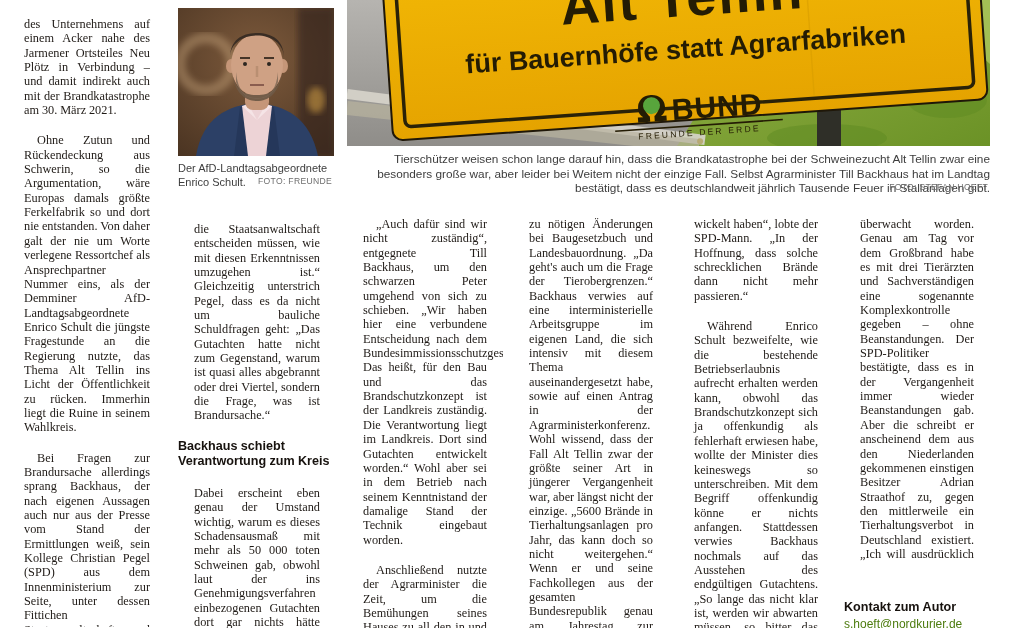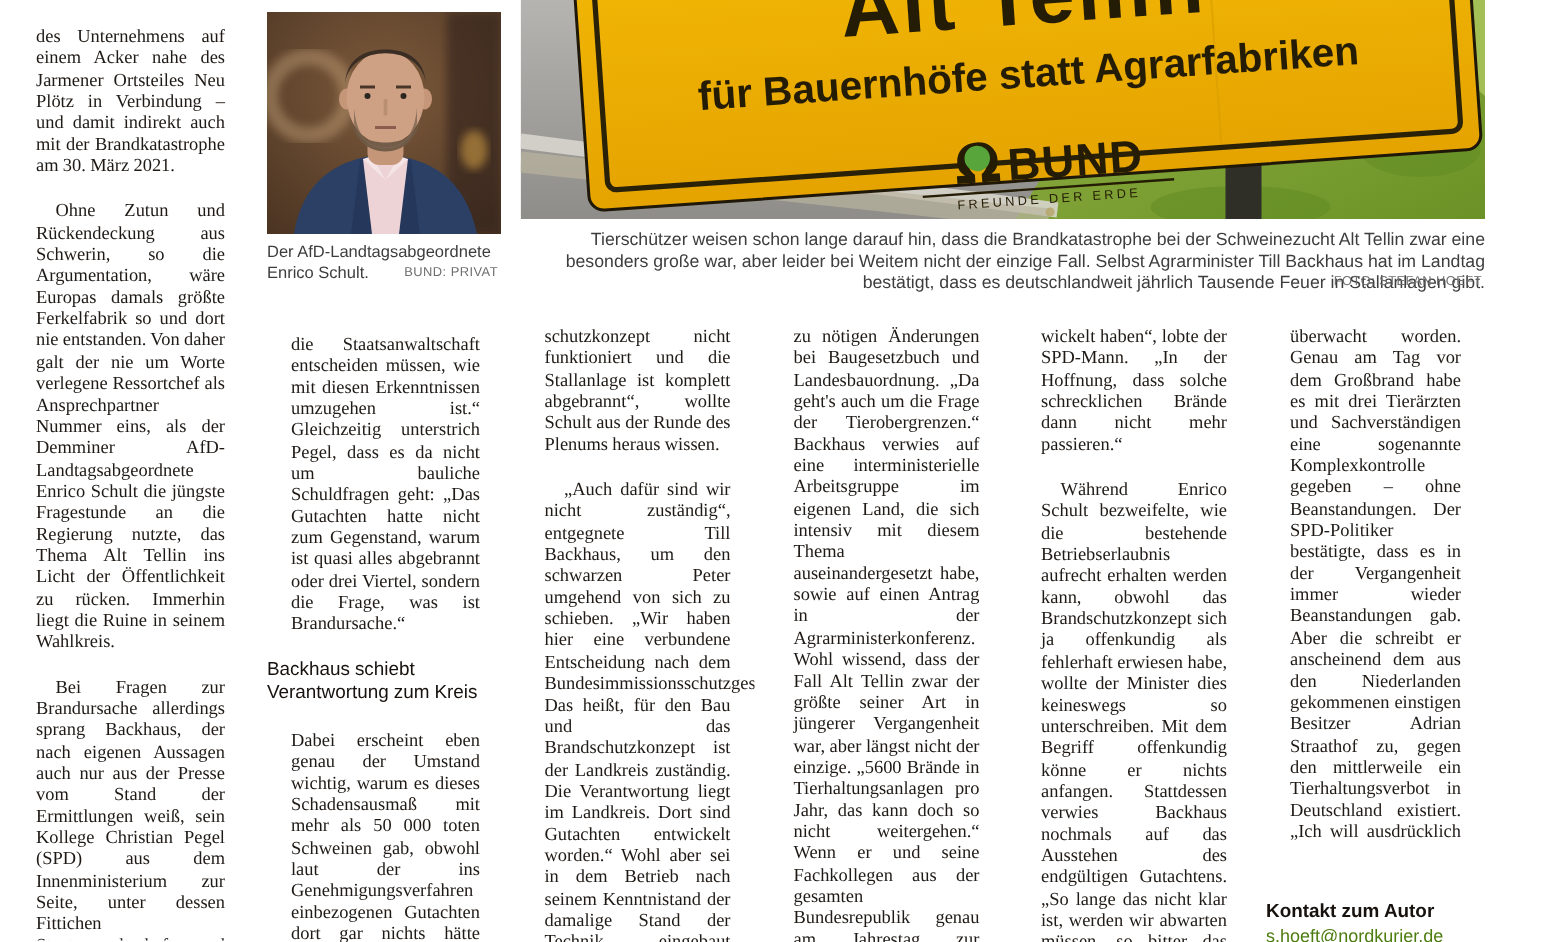--- a/index.html
+++ b/index.html
@@ -14,21 +14,21 @@
   }
   .col p{margin:16px;}
   .col p.indent{text-indent:13px;}
   .c1{left:8px;top:1px;width:158px;height:626px;}
   .c2t{left:178px;top:206px;width:158px;height:422px;}
   .c3{left:347px;top:201px;width:156px;height:427px;}
   .c4{left:513px;top:201px;width:156px;height:427px;}
   .c5{left:678px;top:201px;width:156px;height:427px;}
   .c6{left:844px;top:201px;width:146px;height:360px;}
   .subhead{
-    font-family:"Liberation Sans",sans-serif;font-weight:normal;
+    font-family:"Liberation Sans",sans-serif;font-weight:bold;
     font-size:12.6px;line-height:15.5px;color:#17120e;
     text-align:left;margin:5px 0 3px 0;
   }
   .portrait-fig{position:absolute;left:178px;top:8px;width:158px;}
   .portrait-img{width:156px;height:148px;display:block;}
   .fig-caption{
     position:relative;margin-top:6px;width:156px;
     font-family:"Liberation Sans",sans-serif;font-size:11px;line-height:13.5px;color:#3d3d3d;text-align:left;
   }
   .credit{
@@ -140,36 +140,35 @@
 
     <line x1="62" y1="50" x2="72" y2="50" stroke="#463528" stroke-width="2"></line>
     <line x1="86" y1="50" x2="96" y2="50" stroke="#463528" stroke-width="2"></line>
     <circle cx="67" cy="56" r="2" fill="#2c2620"></circle>
     <circle cx="91" cy="56" r="2" fill="#2c2620"></circle>
     <line x1="79" y1="58" x2="79" y2="69" stroke="#b98f72" stroke-width="2.5"></line>
     <line x1="72" y1="77" x2="86" y2="77" stroke="#8a5d4f" stroke-width="2"></line>
   </svg>
   <div class="fig-caption">
     <span>Der AfD-Landtagsabgeordnete Enrico Schult.</span>
-    <span class="credit">BUND: PRIVAT</span>
+    <span class="credit">FOTO: FREUNDE</span>
   </div>
 </div>
 
 <div class="col c1">
     <p class="">des Unternehmens auf einem Acker nahe des Jarmener Ortsteiles Neu Plötz in Verbindung – und damit indirekt auch mit der Brandkatastrophe am 30. März 2021.</p>
     <p class="indent">Ohne Zutun und Rückendeckung aus Schwerin, so die Argumentation, wäre Europas damals größte Ferkelfabrik so und dort nie entstanden. Von daher galt der nie um Worte verlegene Ressortchef als Ansprechpartner Nummer eins, als der Demminer AfD-Landtagsabgeordnete Enrico Schult die jüngste Fragestunde an die Regierung nutzte, das Thema Alt Tellin ins Licht der Öffentlichkeit zu rücken. Immerhin liegt die Ruine in seinem Wahlkreis.</p>
     <p class="indent">Bei Fragen zur Brandursache allerdings sprang Backhaus, der nach eigenen Aussagen auch nur aus der Presse vom Stand der Ermittlungen weiß, sein Kollege Christian Pegel (SPD) aus dem Innenministerium zur Seite, unter dessen Fittichen Staatsanwaltschaft und Kriminalpolizei arbeiten. Er räumte ein, dass die Erstellung der Expertise relativ lange dauert, stellte aber schon mal einen Termin für neue Aussagen in Aussicht: Die Kolleginnen und Kollegen würden derzeit davon ausgehen, dass sie bei den Ermittlungsansätzen, die ja inzwischen von Brandstiftung ausgehen, bis Ende April weiteres Licht hinein gebracht haben. „Dann wird</p>
   </div>
 <div class="col c2t">
     <p class="">die Staatsanwaltschaft entscheiden müssen, wie mit diesen Erkenntnissen umzugehen ist.“ Gleichzeitig unterstrich Pegel, dass es da nicht um bauliche Schuldfragen geht: „Das Gutachten hatte nicht zum Gegenstand, warum ist quasi alles abgebrannt oder drei Viertel, sondern die Frage, was ist Brandursache.“</p>
     <h3 class="subhead">Backhaus schiebt Verantwortung zum Kreis</h3>
     <p class="">Dabei erscheint eben genau der Umstand wichtig, warum es dieses Schadensausmaß mit mehr als 50 000 toten Schweinen gab, obwohl laut der ins Genehmigungsverfahren einbezogenen Gutachten dort gar nichts hätte brennen können beziehungsweise einem Feuer nach kurzer Zeit die Nahrung ausgegangen wäre. Und sich deshalb niemand Gedanken um eine mögliche Evakuierung der Tiere zu machen brauche, so die Quintessenz. „Warum hat dieses Brand-</p>
   </div>
 <div class="col c3">
-    <p class="">schutzkonzept nicht funktioniert und die Stallanlage ist komplett abgebrannt“, wollte Schult aus der Runde des Plenums heraus wissen.</p>
     <p class="indent">„Auch dafür sind wir nicht zuständig“, entgegnete Till Backhaus, um den schwarzen Peter umgehend von sich zu schieben. „Wir haben hier eine verbundene Entscheidung nach dem Bundesimmissionsschutzgesetz. Das heißt, für den Bau und das Brandschutzkonzept ist der Landkreis zuständig. Die Verantwortung liegt im Landkreis. Dort sind Gutachten entwickelt worden.“ Wohl aber sei in dem Betrieb nach seinem Kenntnistand der damalige Stand der Technik eingebaut worden.</p>
     <p class="indent">Anschließend nutzte der Agrarminister die Zeit, um die Bemühungen seines Hauses zu all den in und um Anlagen wie Alt Tellin bestehenden Problemen aufzuzählen. Vorne weg das Bundesratsverfahren</p>
   </div>
 <div class="col c4">
     <p class="">zu nötigen Änderungen bei Baugesetzbuch und Landesbauordnung. „Da geht's auch um die Frage der Tierobergrenzen.“ Backhaus verwies auf eine interministerielle Arbeitsgruppe im eigenen Land, die sich intensiv mit diesem Thema auseinandergesetzt habe, sowie auf einen Antrag in der Agrarministerkonferenz. Wohl wissend, dass der Fall Alt Tellin zwar der größte seiner Art in jüngerer Vergangenheit war, aber längst nicht der einzige. „5600 Brände in Tierhaltungsanlagen pro Jahr, das kann doch so nicht weitergehen.“ Wenn er und seine Fachkollegen aus der gesamten Bundesrepublik genau am Jahrestag zur nächsten Beratung zusammentreffen, werde der Endbericht dazu auf den Tisch kommen, versehen mit Empfehlungen für von der Bundespolitik umzusetzende Maßnahmen. „Ich finde, das ist ein sehr schnelles und gutes Verfahren, das wir ent-</p>
   </div>
 <div class="col c5">
     <p class="">wickelt haben“, lobte der SPD-Mann. „In der Hoffnung, dass solche schrecklichen Brände dann nicht mehr passieren.“</p>
     <p class="indent">Während Enrico Schult bezweifelte, wie die bestehende Betriebserlaubnis aufrecht erhalten werden kann, obwohl das Brandschutzkonzept sich ja offenkundig als fehlerhaft erwiesen habe, wollte der Minister dies keineswegs so unterschreiben. Mit dem Begriff offenkundig könne er nichts anfangen. Stattdessen verwies Backhaus nochmals auf das Ausstehen des endgültigen Gutachtens. „So lange das nicht klar ist, werden wir abwarten müssen, so bitter das auch ist.“ Die damals verbaute Technik allerdings werde in dieser Form heute gar nicht mehr produziert. „Damit kann die Anlage in der Form, wie sie dort gestanden hat, nicht wieder errichtet werden.“</p>
   </div>

